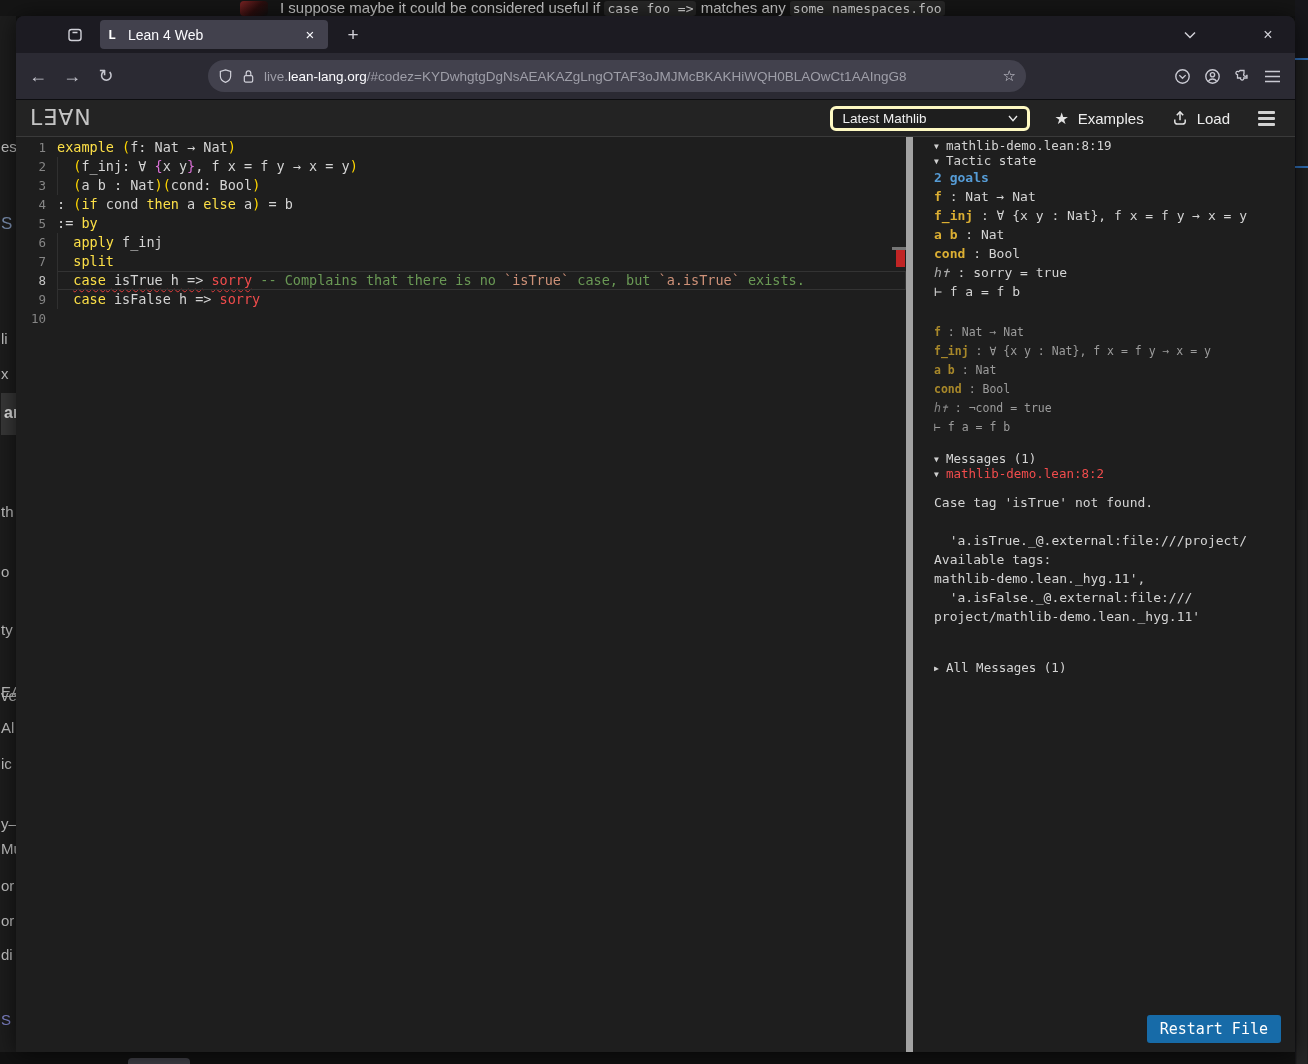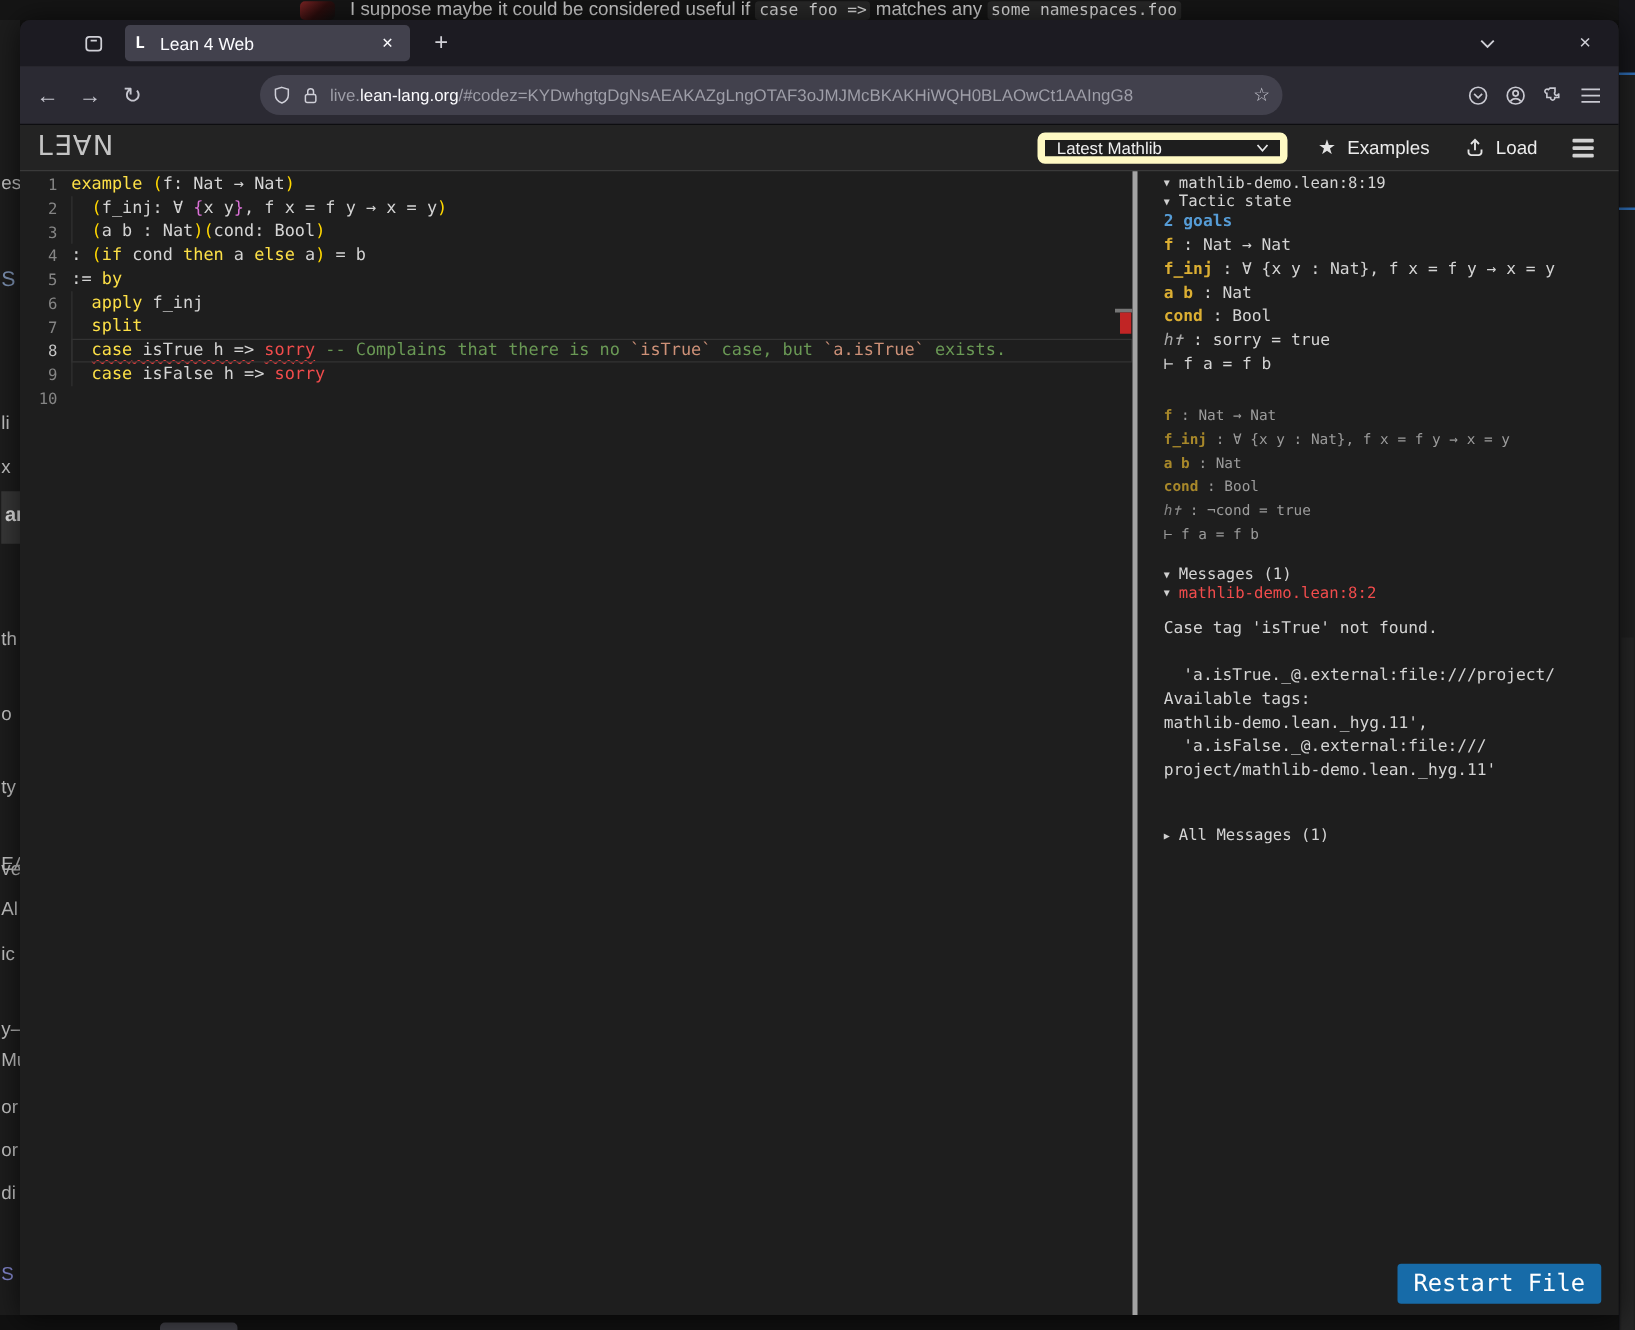--- a/index.html
+++ b/index.html
@@ -51,21 +51,21 @@
   #url-text .pre{color:#9e9ea8}
   #url-text .dom{color:#fbfbfe}
   #url-text .path{color:#9e9ea8}
   #url-star{margin-left:6px;font-size:15px;color:#cfcfd8}
   #nav-right{margin-left:auto;display:flex;align-items:center;margin-right:8px}
   .nav-icon{width:30px;height:30px;display:flex;align-items:center;justify-content:center;border-radius:4px;color:#c9c9d2}
 
   
   #app-header{height:37px;background:#232323;border-bottom:1px solid #3a3a3a;display:flex;align-items:center;box-sizing:border-box}
   #lean-logo{margin-left:14px;font-family:"DejaVu Sans",sans-serif;font-size:22px;color:#c4c4c4;letter-spacing:1px;line-height:1}
-  #toolchain{margin-left:auto;width:200px;height:25px;border:6px solid #fef9c3;border-radius:6px;display:flex;
+  #toolchain{margin-left:auto;width:200px;height:25px;border:3px solid #fef9c3;border-radius:6px;display:flex;
     align-items:center;justify-content:space-between;padding:0 9px;box-sizing:border-box;color:#f0f0f0;font-size:13.5px;background:#1e1e1e}
   .hbtn{display:flex;align-items:center;color:#ececec;font-size:15px;cursor:pointer}
   #btn-examples{margin-left:24px}
   #btn-load{margin-left:28px}
   .hbtn .ico{margin-right:9px;font-size:16px;color:#e3e3e3;display:flex;align-items:center}
   #burger{margin-left:28px;margin-right:20px;display:flex;flex-direction:column;justify-content:center;gap:3px;cursor:pointer}
   #burger span{display:block;width:17px;height:3px;background:#d2d2d2;border-radius:1px}
 
   #main{position:relative;height:916px;display:flex}
   
@@ -82,38 +82,38 @@
   .tk-cm{color:#6a9955}
   .tk-cc{color:#ce9178}
   .tk-er{color:#f14c4c}
   .tk-sq{text-decoration:underline;text-decoration-style:wavy;text-decoration-color:#e13c3c;
     text-decoration-thickness:1px;text-underline-offset:3px}
   .indent-guide{position:absolute;left:41px;width:1px;background:#303030}
   #ruler-gray{position:absolute;right:0;top:110px;width:14px;height:3px;background:#767676}
   #ruler-red{position:absolute;right:1px;top:113px;width:9px;height:17px;background:#c12525}
 
   
-  #infoview{flex:1;border-left:4px solid #a3a3a3;position:relative;font-family:"DejaVu Sans Mono",monospace;
+  #infoview{flex:1;border-left:7px solid #a3a3a3;position:relative;font-family:"DejaVu Sans Mono",monospace;
     font-size:13px;color:#d4d4d4;padding:1px 0 0 21px;box-sizing:border-box;overflow:hidden}
   .iv-h{height:15px;line-height:15px;font-size:12.5px;cursor:pointer;white-space:nowrap}
   .tri{display:inline-block;width:12px;font-size:8px;vertical-align:1px;color:#cfcfcf}
   .ivline{height:19px;line-height:19px;white-space:pre}
   #goal-count{height:19px;line-height:19px;color:#569cd6;font-weight:bold}
   .s-nm{color:#dcaf33;font-weight:bold}
   .s-hy{color:#a9a9a9;font-style:italic}
   #goal2{margin-top:22px;font-size:11.5px;color:#9c9c9c}
   #goal2 .s-nm{color:#a8882a}
   #goal2 .s-hy{color:#868686}
   #msg-header{margin-top:14px}
   #msg-loc{color:#f14c4c}
   #msg-loc .tri{color:#cfcfcf}
   #msg-body{margin-top:12px}
   #all-msgs{margin-top:34px}
   #restart-btn{position:absolute;right:14px;bottom:10px;background:#176ba8;color:#fff;border:none;
-    font-family:"DejaVu Sans Mono",monospace;font-size:19px;padding:5px 13px;border-radius:3px;cursor:pointer}
+    font-family:"DejaVu Sans Mono",monospace;font-size:15px;padding:5px 13px;border-radius:3px;cursor:pointer}
   svg{display:block}
 </style>
 </head>
 <body>
 
 <div id="desktop-top">
   <div id="chat-avatar"></div>
   <div id="chat-text"><span>I suppose maybe it could be considered useful if </span><span class="chip">case foo =&gt;</span><span> matches any </span><span class="chip">some namespaces.foo</span></div>
 </div>
 <div id="left-strip">

